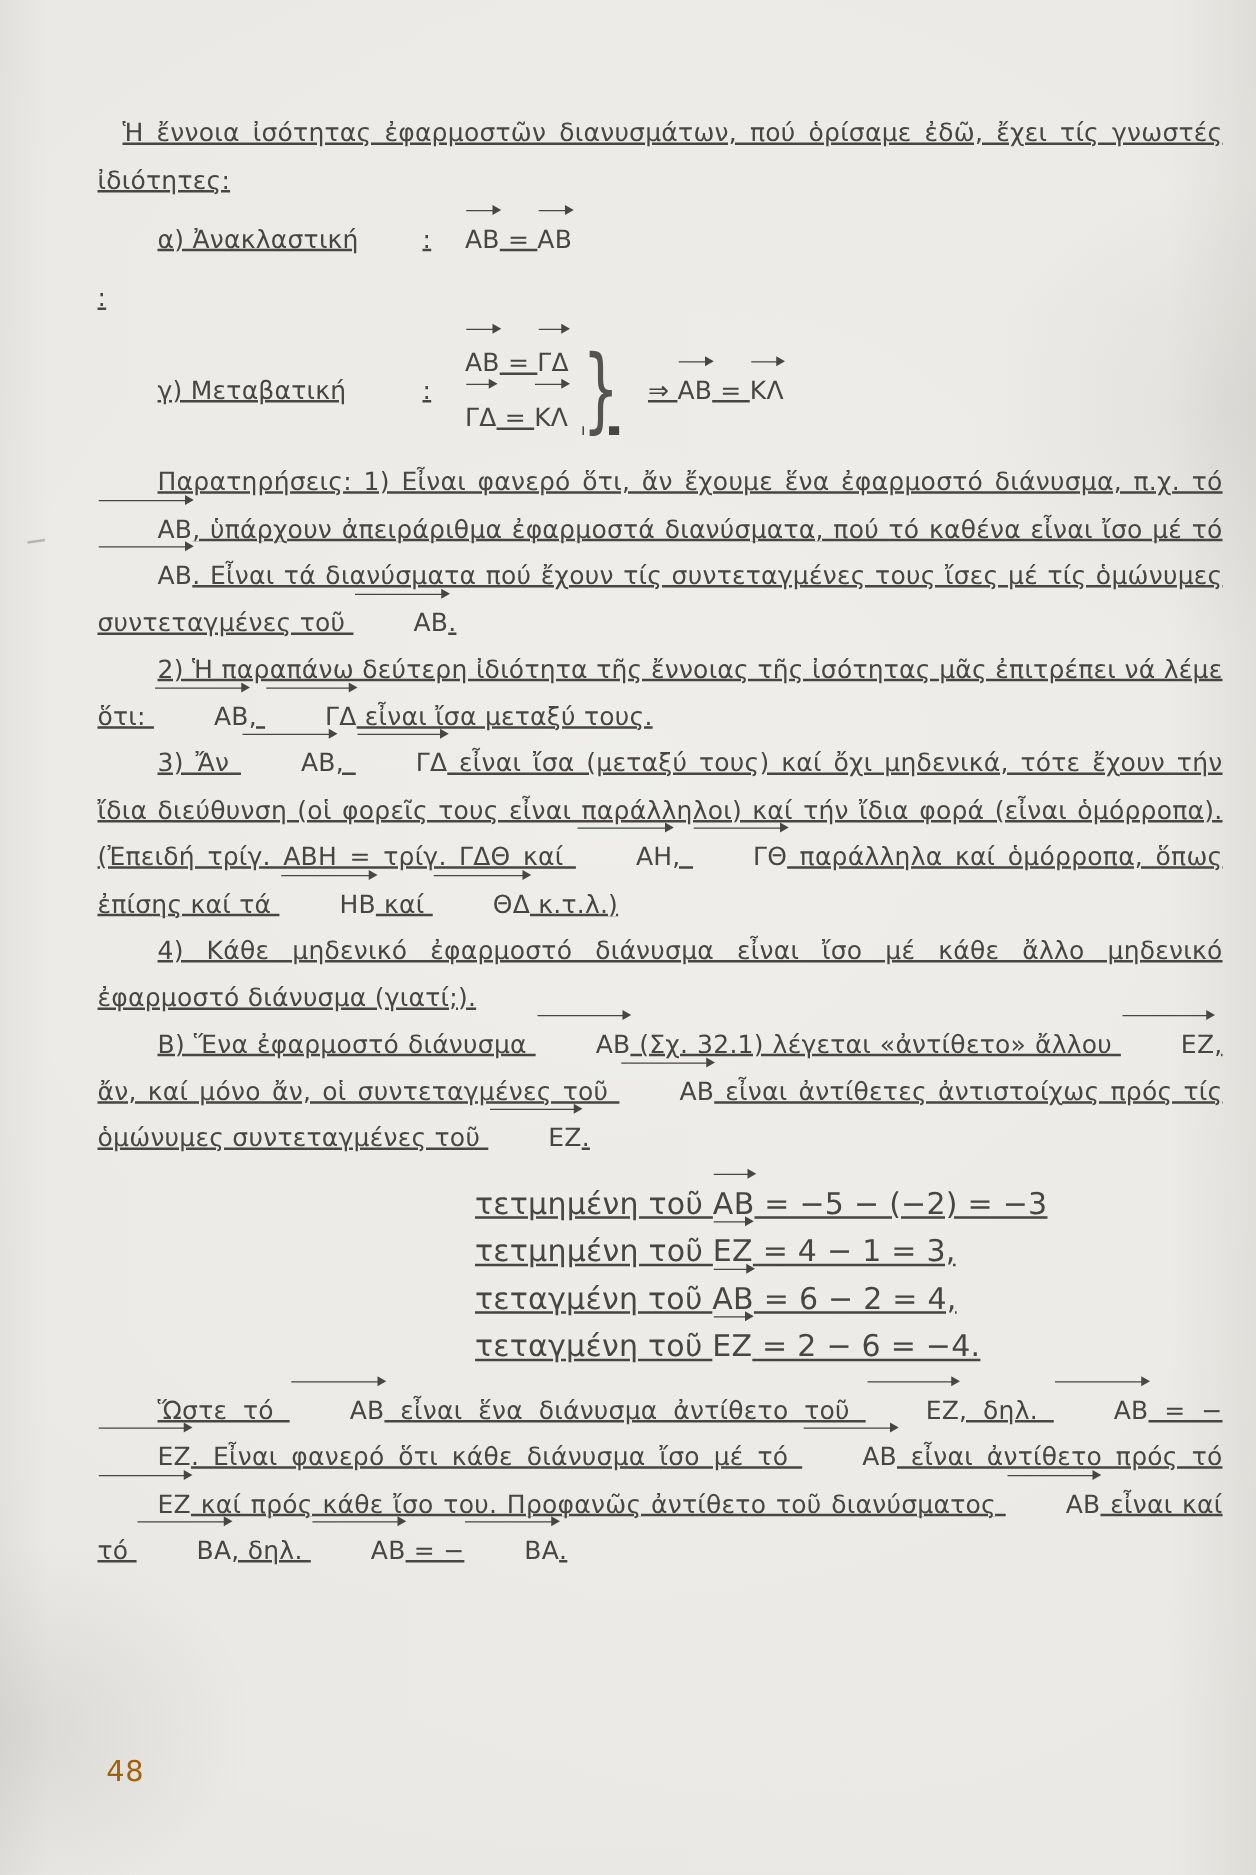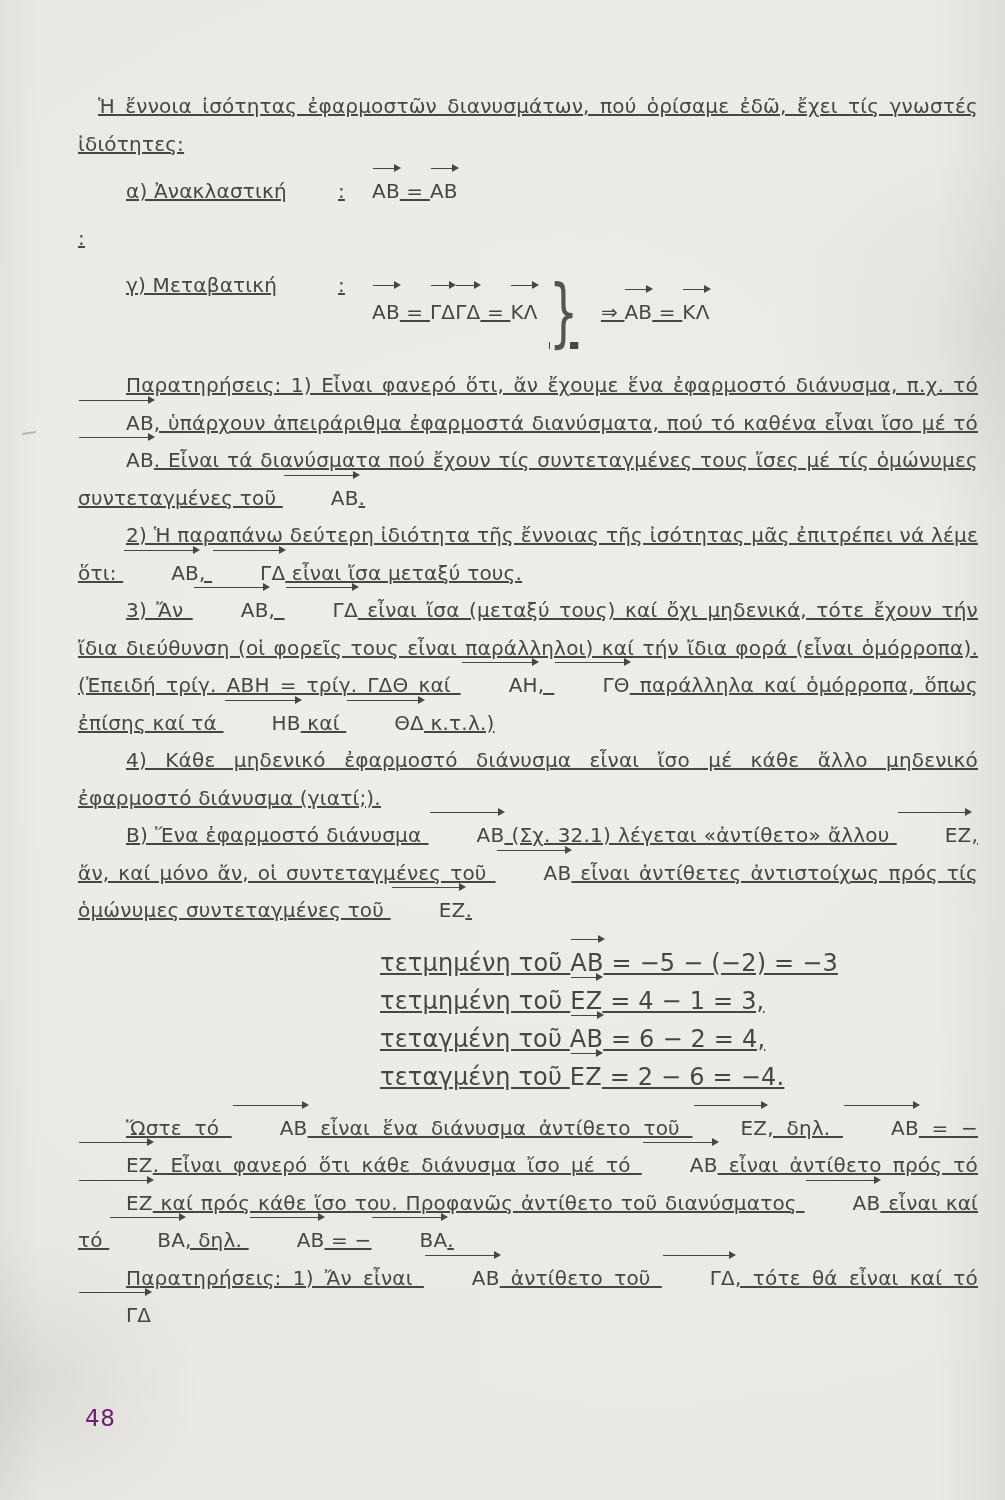--- a/index.html
+++ b/index.html
@@ -29,42 +29,42 @@
     content:"";position:absolute;left:1px;right:5px;top:-5px;
     border-top:1.7px solid currentColor;
   }
   .vec::after{
     content:"";position:absolute;right:-1px;top:-9px;width:0;height:0;
     border-style:solid;border-width:4px 0 4px 7px;
     border-color:transparent transparent transparent currentColor;
   }
   .props{margin:8px 0 6px 0;}
   .prop-row{
-    display:flex;align-items:flex-start;
+    display:flex;align-items:center;
     font-size:20px;line-height:37px;letter-spacing:0.2px;
     margin:10px 0;
   }
   .prop-label{width:212px;padding-left:48px;box-sizing:content-box;flex:0 0 auto;}
   .prop-colon{width:34px;flex:0 0 auto;}
   .prop-formula{flex:0 0 auto;}
   .system-wrap{display:flex;align-items:center;}
-  .system-col{display:flex;flex-direction:row;}
+  .system-col{display:flex;flex-direction:column;}
   .system-col .sys-line{line-height:44px;}
   .system-brace{
     font-size:74px;font-weight:400;color:#55544e;
     transform:scaleX(0.62);margin-left:2px;line-height:90px;
   }
   .system-result{margin-left:14px;}
   .equations{
     margin:14px 0 14px 302px;
     font-size:24px;line-height:38px;letter-spacing:0.2px;
   }
   .page-number{
     position:absolute;left:85px;top:1405px;
-    font-size:23px;color:#701a75;letter-spacing:0.5px;
+    font-size:23px;color:#a16207;letter-spacing:0.5px;
   }
   
   .scan-mark{
     position:absolute;left:22px;top:432px;width:14px;height:2px;
     background:rgba(90,88,82,0.35);transform:rotate(-8deg);
   }
 </style>
 </head>
 <body>
 
@@ -108,17 +108,16 @@
   <p class="para indent">Β) Ἕνα ἐφαρμοστό διάνυσμα <span class="vec">ΑΒ</span> (Σχ. 32.1) λέγεται «ἀντίθετο» ἄλλου <span class="vec">ΕΖ</span>, ἄν, καί μόνο ἄν, οἱ συντεταγμένες τοῦ <span class="vec">ΑΒ</span> εἶναι ἀντίθετες ἀντιστοίχως πρός τίς ὁμώνυμες συντεταγμένες τοῦ <span class="vec">ΕΖ</span>.</p>
 
   <div class="equations">
     <div>τετμημένη  τοῦ  <span class="vec">ΑΒ</span> = −5 − (−2) = −3</div>
     <div>τετμημένη  τοῦ  <span class="vec">ΕΖ</span> = 4 − 1 = 3,</div>
     <div>τεταγμένη  τοῦ  <span class="vec">ΑΒ</span> = 6 − 2 = 4,</div>
     <div>τεταγμένη  τοῦ  <span class="vec">ΕΖ</span> = 2 − 6 = −4.</div>
   </div>
 
   <p class="para indent">Ὥστε τό <span class="vec">ΑΒ</span> εἶναι ἕνα διάνυσμα ἀντίθετο τοῦ <span class="vec">ΕΖ</span>, δηλ. <span class="vec">ΑΒ</span> = −<span class="vec">ΕΖ</span>. Εἶναι φανερό ὅτι κάθε διάνυσμα ἴσο μέ τό <span class="vec">ΑΒ</span> εἶναι ἀντίθετο πρός τό <span class="vec">ΕΖ</span> καί πρός κάθε ἴσο του. Προφανῶς ἀντίθετο τοῦ διανύσματος <span class="vec">ΑΒ</span> εἶναι καί τό <span class="vec">ΒΑ</span>, δηλ. <span class="vec">ΑΒ</span> = −<span class="vec">ΒΑ</span>.</p>
-  <p class="para indent">Παρατηρήσεις: 1) Ἄν εἶναι <span class="vec">ΑΒ</span> ἀντίθετο τοῦ <span class="vec">ΓΔ</span>, τότε θά εἶναι καί τό <span class="vec">ΓΔ</span></p>
 
 </div>
 
 <div class="page-number">48</div>
 
 </body></html>

